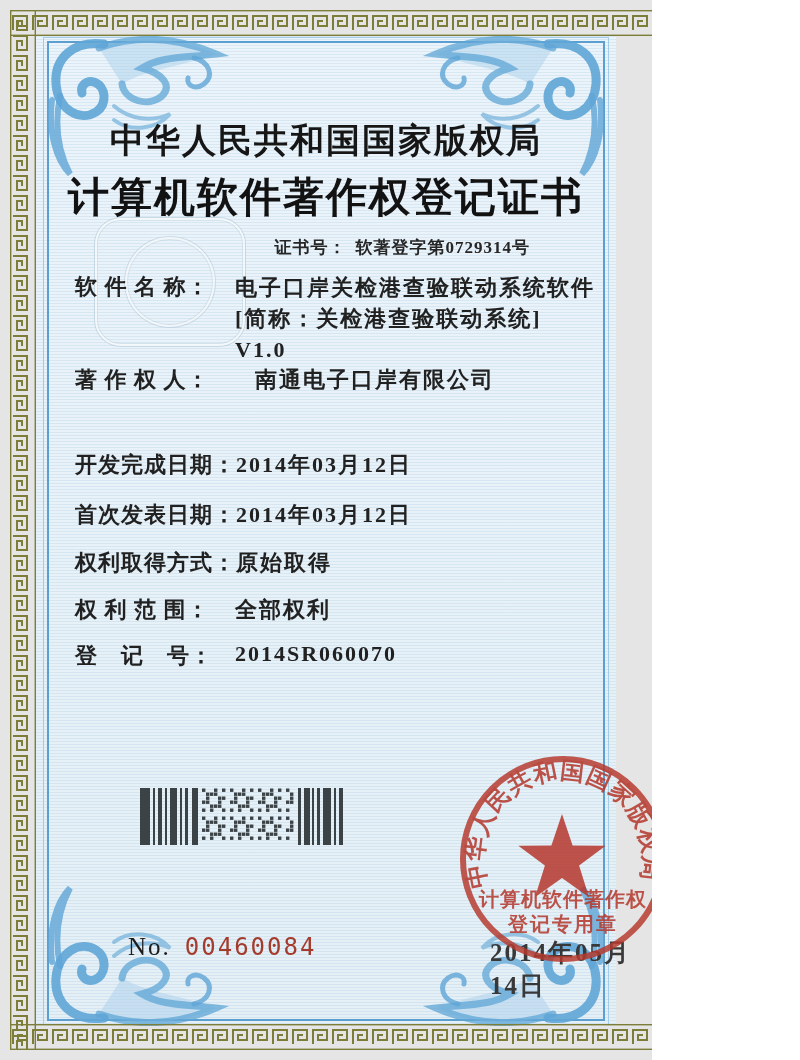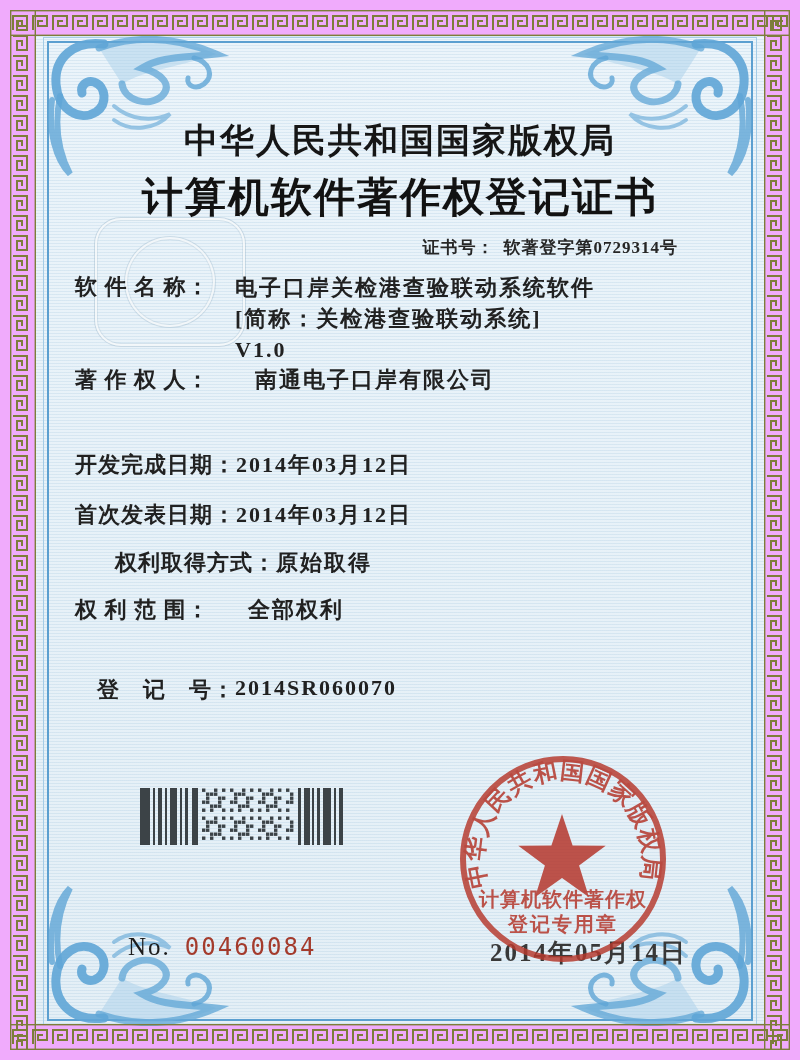--- a/index.html
+++ b/index.html
@@ -1,18 +1,18 @@
 <!DOCTYPE html>
 <html><head>
 <meta charset="utf-8">
 <style>
   html,body{margin:0;padding:0;background:#ffffff;}
   .page{
-    position:relative;width:800px;height:1060px;overflow:hidden;
-    background:#f0abfc;
+    position:relative;width:652px;height:1060px;overflow:hidden;
+    background:#e5e5e5;
     font-family:"Liberation Serif","DejaVu Serif",serif;
   }
   
   .gk{position:absolute;z-index:3;}
   .gk-top{left:10px;top:10px;}
   .gk-bottom{left:10px;top:1024px;}
   .gk-left{left:10px;top:10px;}
   .gk-right{left:764px;top:10px;}
   
   .paper{
@@ -55,23 +55,23 @@
   .certno .v{margin-left:9px;font-weight:700;}
   .row{position:absolute;left:75px;z-index:3;display:flex;align-items:flex-start;
     font-size:22px;font-weight:600;color:#212121;}
   .row .lbl{display:inline-block;min-width:160px;font-weight:700;letter-spacing:1px;white-space:pre;}
   .row .val{letter-spacing:2px;}
   .row .vlines div{letter-spacing:2px;line-height:31px;}
   .r-sw{top:272px;}
   .r-owner{top:365px;gap:20px;}
   .r-dev{top:450px;}
   .r-pub{top:500px;align-items:center;}
-  .r-acq{top:548px;margin-left:40px;}
-  .r-scope{top:595px;gap:13px;}
-  .r-reg{top:675px;text-align:right;}
+  .r-acq{top:548px;}
+  .r-scope{top:595px;}
+  .r-reg{top:641px;}
   .statement{
     position:absolute;left:72px;top:684px;width:668px;z-index:3;
     font-size:21px;line-height:48px;color:#242424;letter-spacing:1px;
     text-indent:2em;text-align:justify;font-weight:500;
   }
   .barcode{position:absolute;left:140px;top:788px;z-index:4;}
   .seal{position:absolute;left:452px;top:748px;z-index:5;opacity:0.9;}
   .serial{position:absolute;left:128px;top:933px;z-index:4;font-size:25px;color:#1c1c1c;letter-spacing:2px;text-align:right;}
   .serial .num{font-family:"DejaVu Sans Mono","Liberation Mono",monospace;color:#a43b2c;margin-left:14px;letter-spacing:2px;font-size:24px;}
   .issue-date{position:absolute;left:490px;top:936px;z-index:4;font-size:25px;color:#383838;letter-spacing:2px;font-weight:600;}

